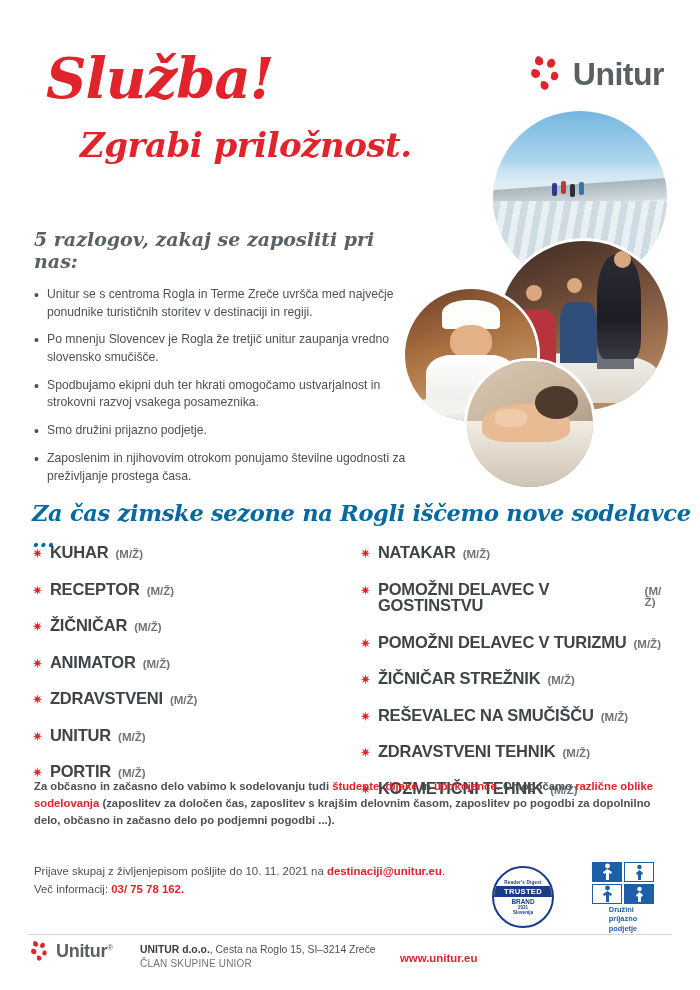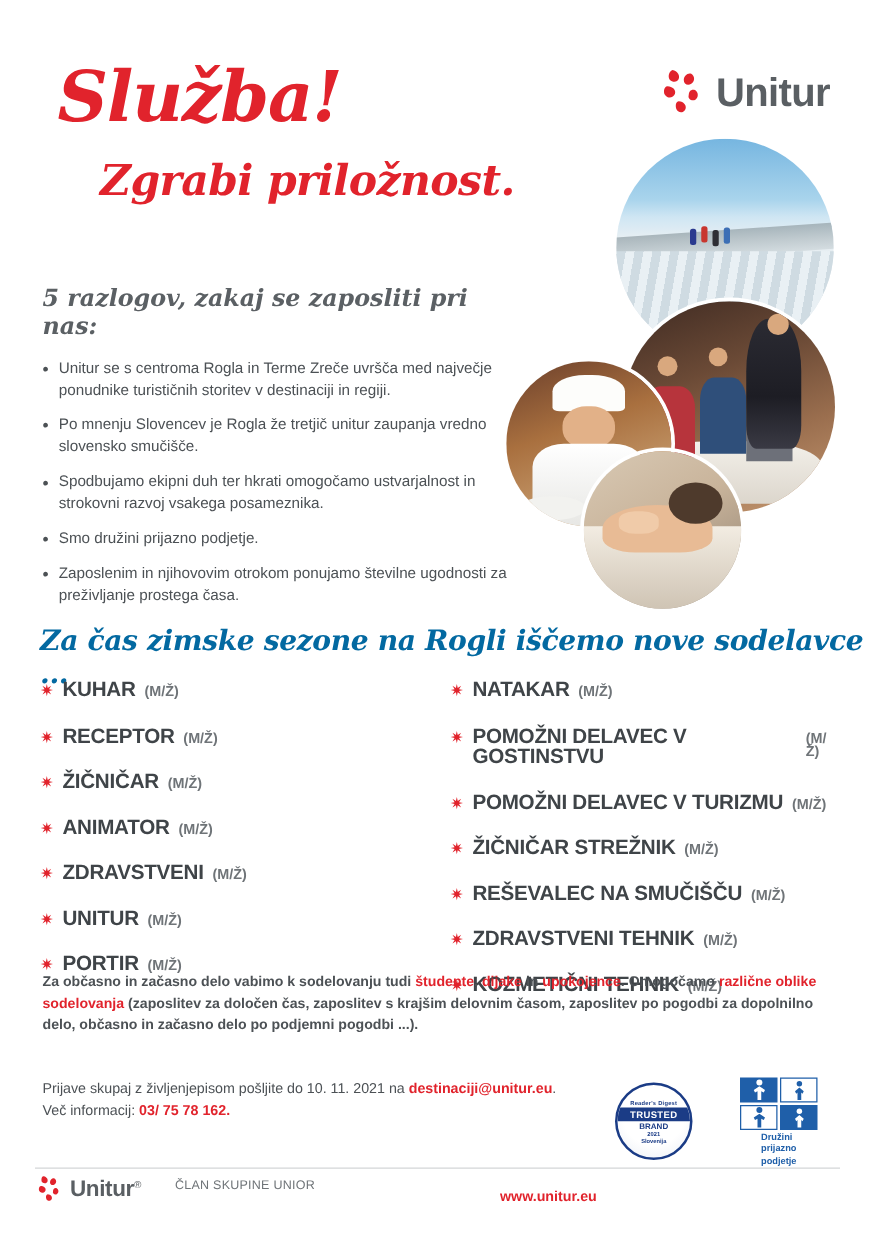--- a/index.html
+++ b/index.html
@@ -586,16 +586,19 @@
         <path d="M2.8 8.8c2.4 0 4.2 1.8 3.6 3.6-.6 1.8-3 2.4-4.2 1.2-1.8-1.2-1.2-4.8.6-4.8z"></path>
         <path d="M15.4 10.6c1.8 1.2 1.8 3.6 0 4.8-1.8.6-3.6-.6-3-2.4 0-1.8 1.2-3 3-2.4z"></path>
         <path d="M8.2 15.4c2.4 0 4.2 2.4 3 4.2-1.2 1.8-3.6 1.2-4.2-.6-.6-1.8 0-3.6 1.2-3.6z"></path>
       </g>
     </svg>
   </span>
   <span class="unitur-word"><span>Unitur</span><sup>®</sup></span>
 </div>
 
 <div class="company">
+  <div>
+    <b>UNITUR d.o.o.</b><span>, Cesta na Roglo 15, SI–3214 Zreče</span>
+  </div>
   <div class="sub">ČLAN SKUPINE UNIOR</div>
 </div>
 
 <div class="web">www.unitur.eu</div>
 
 </body></html>

